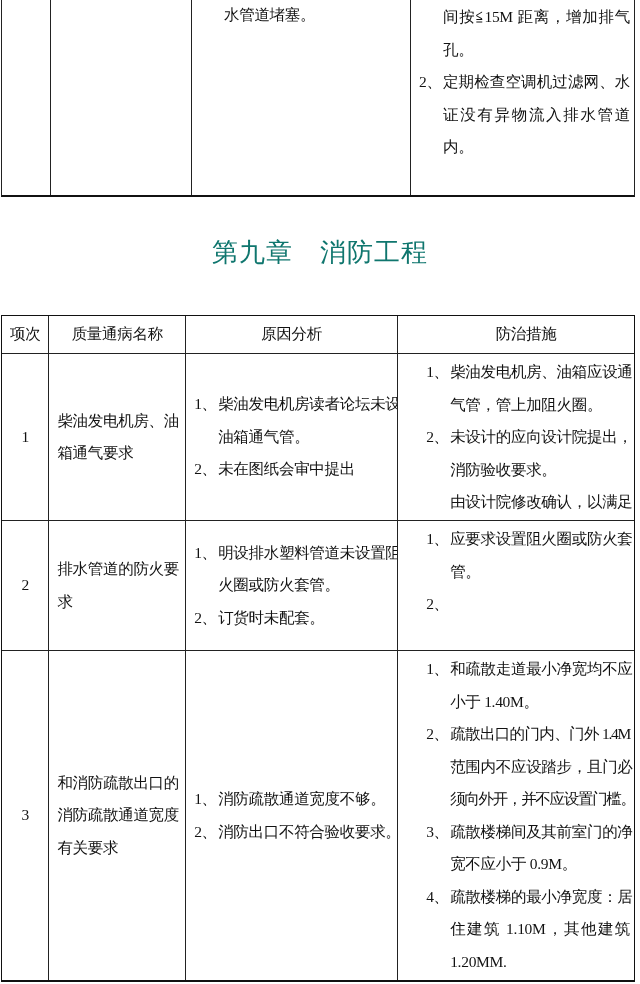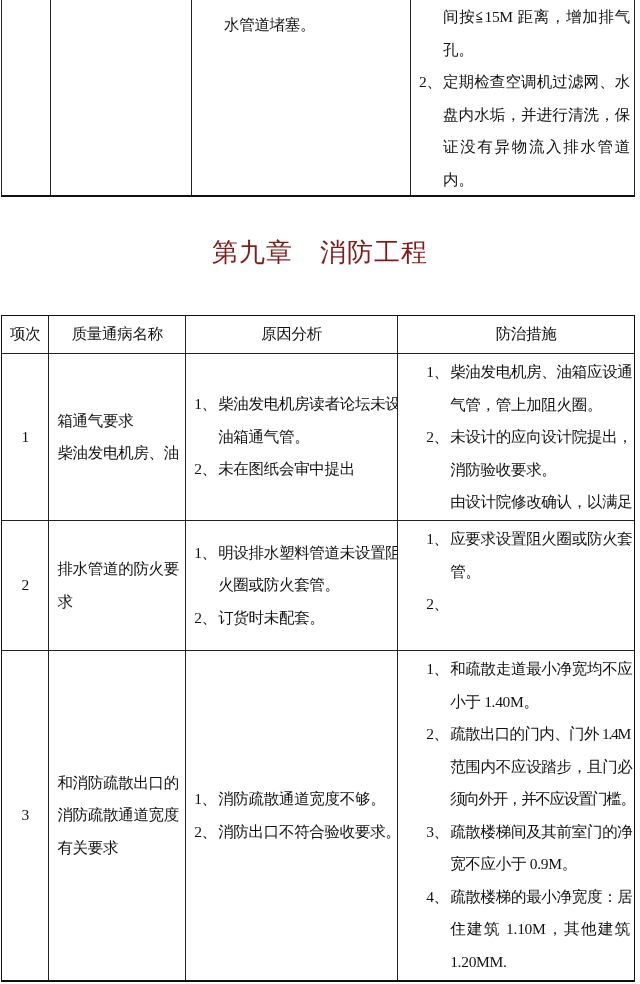--- a/index.html
+++ b/index.html
@@ -22,27 +22,27 @@
   .ttable {
     position:absolute; left:1px; top:-1px; width:634px; height:198px;
     display:flex;
     border-left:1px solid #222; border-right:1px solid #222;
     border-bottom:2px solid #111; background:#fff;
   }
   .ttable .tcell { height:100%; border-right:1px solid #222; overflow:hidden; }
   .ttable .tcell:last-child { border-right:none; }
   .tc1 { width:49px; }
   .tc2 { width:141px; }
-  .tc3 { width:219px; padding:10px 4px 0 8px; }
+  .tc3 { width:219px; padding:0 4px 0 8px; }
   .tc4 { width:223px; padding:2px 4px 0 8px; }
   
   .chapter {
     position:absolute; top:236px; left:0; width:640px;
     text-align:center; font-size:26px; letter-spacing:1px;
-    line-height:33px; color:#7f1d1d;
+    line-height:33px; color:#0f766e;
   }
   
   .mtable {
     position:absolute; left:1px; top:315px; width:634px;
     border:1px solid #111; border-bottom-width:2px; background:#fff;
   }
   .mrow { display:flex; border-bottom:1px solid #222; }
   .mrow:last-child { border-bottom:none; }
   .mrow .cell { border-right:1px solid #222; overflow:hidden; }
   .mrow .cell:last-child { border-right:none;margin-left:20px; }
@@ -78,21 +78,20 @@
       <span class="mk"></span>
       <div class="lines">
         <div class="ln jl">间按≦15M 距离，增加排气</div>
         <div class="ln">孔。</div>
       </div>
     </div>
     <div class="item">
       <span class="mk">2、</span>
       <div class="lines">
         <div class="ln jl">定期检查空调机过滤网、水</div>
-        <div class="ln jl">盘内水垢，并进行清洗，保</div>
         <div class="ln jl">证没有异物流入排水管道</div>
         <div class="ln">内。</div>
       </div>
     </div>
   </div>
 </div>
 
 <div class="chapter">第九章　消防工程</div>
 
 <div class="mtable">
@@ -100,22 +99,22 @@
   <div class="mrow hrow txt">
     <div class="cell c1">项次</div>
     <div class="cell c2">质量通病名称</div>
     <div class="cell c3">原因分析</div>
     <div class="cell c4">防治措施</div>
   </div>
 
   <div class="mrow r1 txt">
     <div class="cell c1 num">1</div>
     <div class="cell c2 vc">
+      <div class="ln jl">柴油发电机房、油</div>
       <div class="ln">箱通气要求</div>
-      <div class="ln jl">柴油发电机房、油</div>
     </div>
     <div class="cell c3 vc">
       <div class="item">
         <span class="mk">1、</span>
         <div class="lines">
           <div class="ln jl">柴油发电机房读者论坛未设</div>
           <div class="ln">油箱通气管。</div>
         </div>
       </div>
       <div class="item">

